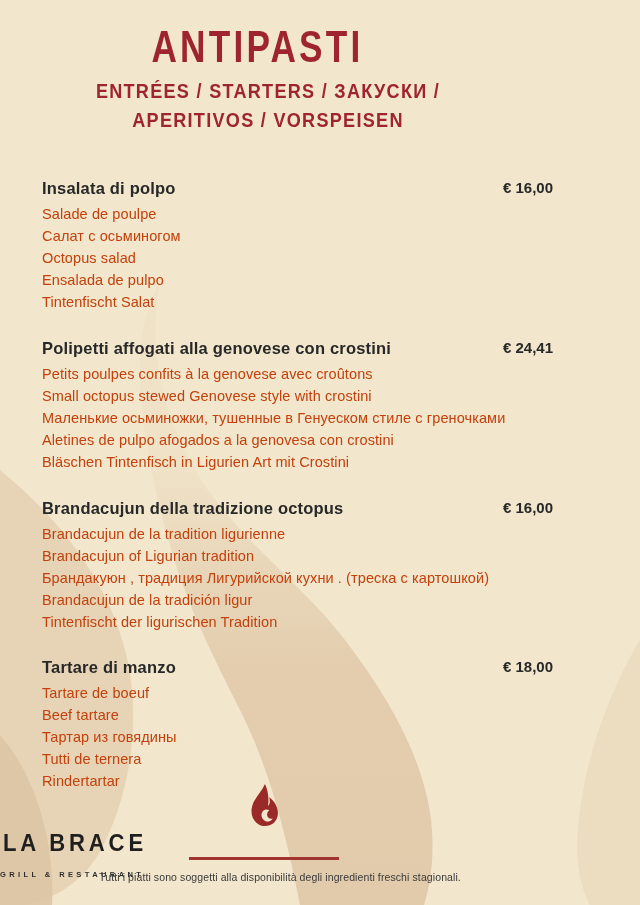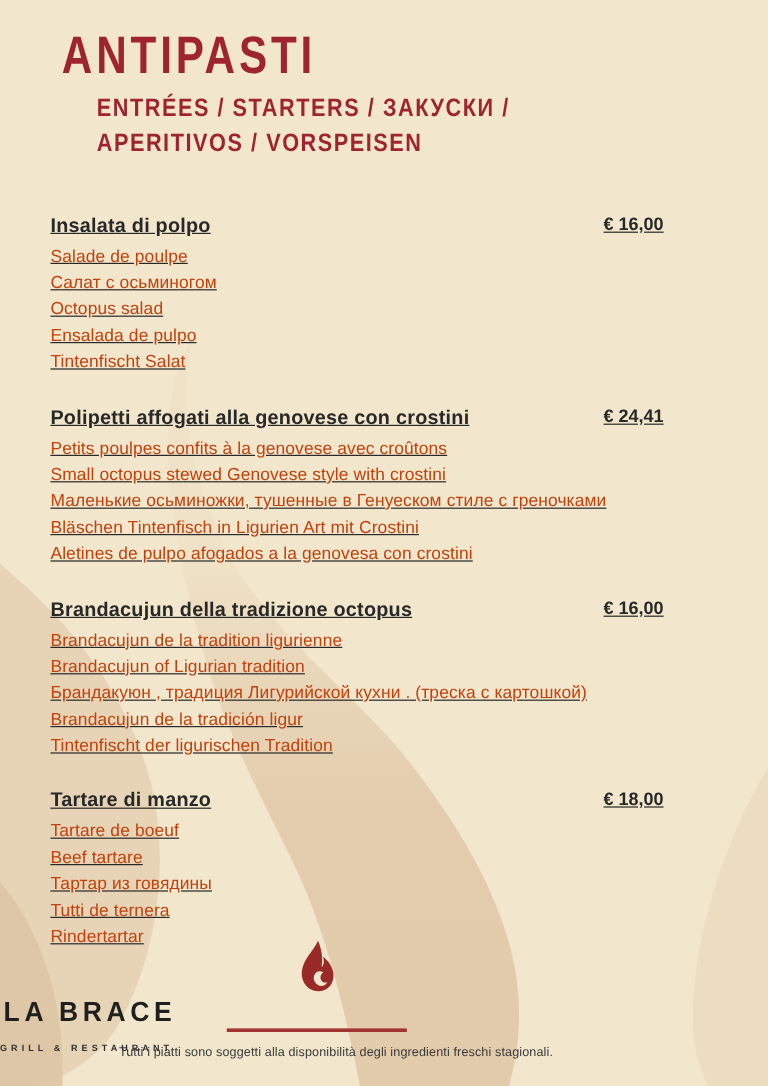--- a/index.html
+++ b/index.html
@@ -6,33 +6,33 @@
   body{
     width:640px;height:905px;position:relative;overflow:hidden;
     background:#f2e6cc;
     font-family:"Liberation Sans", sans-serif;
     -webkit-font-smoothing:antialiased;
   }
   #watermark{position:absolute;inset:0;z-index:0;pointer-events:none;}
   .content{position:absolute;inset:0;z-index:1;}
 
   
-  .hdr{position:absolute;top:24px;left:0;width:515px;text-align:left;color:#9e2530;margin-left:25px;}
+  .hdr{position:absolute;top:24px;left:0;width:515px;text-align:center;color:#9e2530;}
   .hdr-title{
     display:inline-block;font-size:44px;font-weight:700;letter-spacing:4px;
     transform:scaleX(0.80);transform-origin:center;line-height:1.05;
   }
   .hdr-sub{margin-top:6px;font-weight:700;color:#9e2530;padding-left:21px;}
   .hdr-sub .ln{
     display:block;font-size:21px;letter-spacing:1.5px;line-height:29px;
     transform:scaleX(0.86);transform-origin:center;
   }
 
   
-  .item{position:absolute;left:42px;width:511px;color:#282828;text-decoration:underline;}
+  .item{position:absolute;left:42px;width:511px;color:#282828;}
   .item-head{display:flex;justify-content:space-between;align-items:flex-start;margin-bottom:3px;}
   .item-name{font-size:16.5px;font-weight:700;line-height:24px;letter-spacing:0.2px;}
   .item-price{font-size:15px;font-weight:700;line-height:24px;white-space:nowrap;}
   .item-tr{font-size:14.5px;line-height:22px;color:#c2410c;letter-spacing:0.1px;}
   .i1{top:176px;} .i2{top:336px;} .i3{top:496px;} .i4{top:655px;}
 
   
   .logo{position:absolute;top:784px;left:0;width:528px;}
   .logo-flame{display:block;margin:0 auto;}
   .logo-name{
@@ -97,22 +97,22 @@
   </div>
 
   <div class="item i2">
     <div class="item-head">
       <span class="item-name">Polipetti affogati alla genovese con crostini</span>
       <span class="item-price">€ 24,41</span>
     </div>
     <div class="item-tr">Petits poulpes confits à la genovese avec croûtons</div>
     <div class="item-tr">Small octopus stewed Genovese style with crostini</div>
     <div class="item-tr">Маленькие осьминожки, тушенные в Генуеском стиле с греночками</div>
+    <div class="item-tr">Aletines de pulpo afogados a la genovesa con crostini</div>
     <div class="item-tr">Bläschen Tintenfisch in Ligurien Art mit Crostini</div>
-    <div class="item-tr">Aletines de pulpo afogados a la genovesa con crostini</div>
   </div>
 
   <div class="item i3">
     <div class="item-head">
       <span class="item-name">Brandacujun della tradizione octopus</span>
       <span class="item-price">€ 16,00</span>
     </div>
     <div class="item-tr">Brandacujun de la tradition ligurienne</div>
     <div class="item-tr">Brandacujun of Ligurian tradition</div>
     <div class="item-tr">Брандакуюн , традиция Лигурийской кухни . (треска с картошкой)</div>

